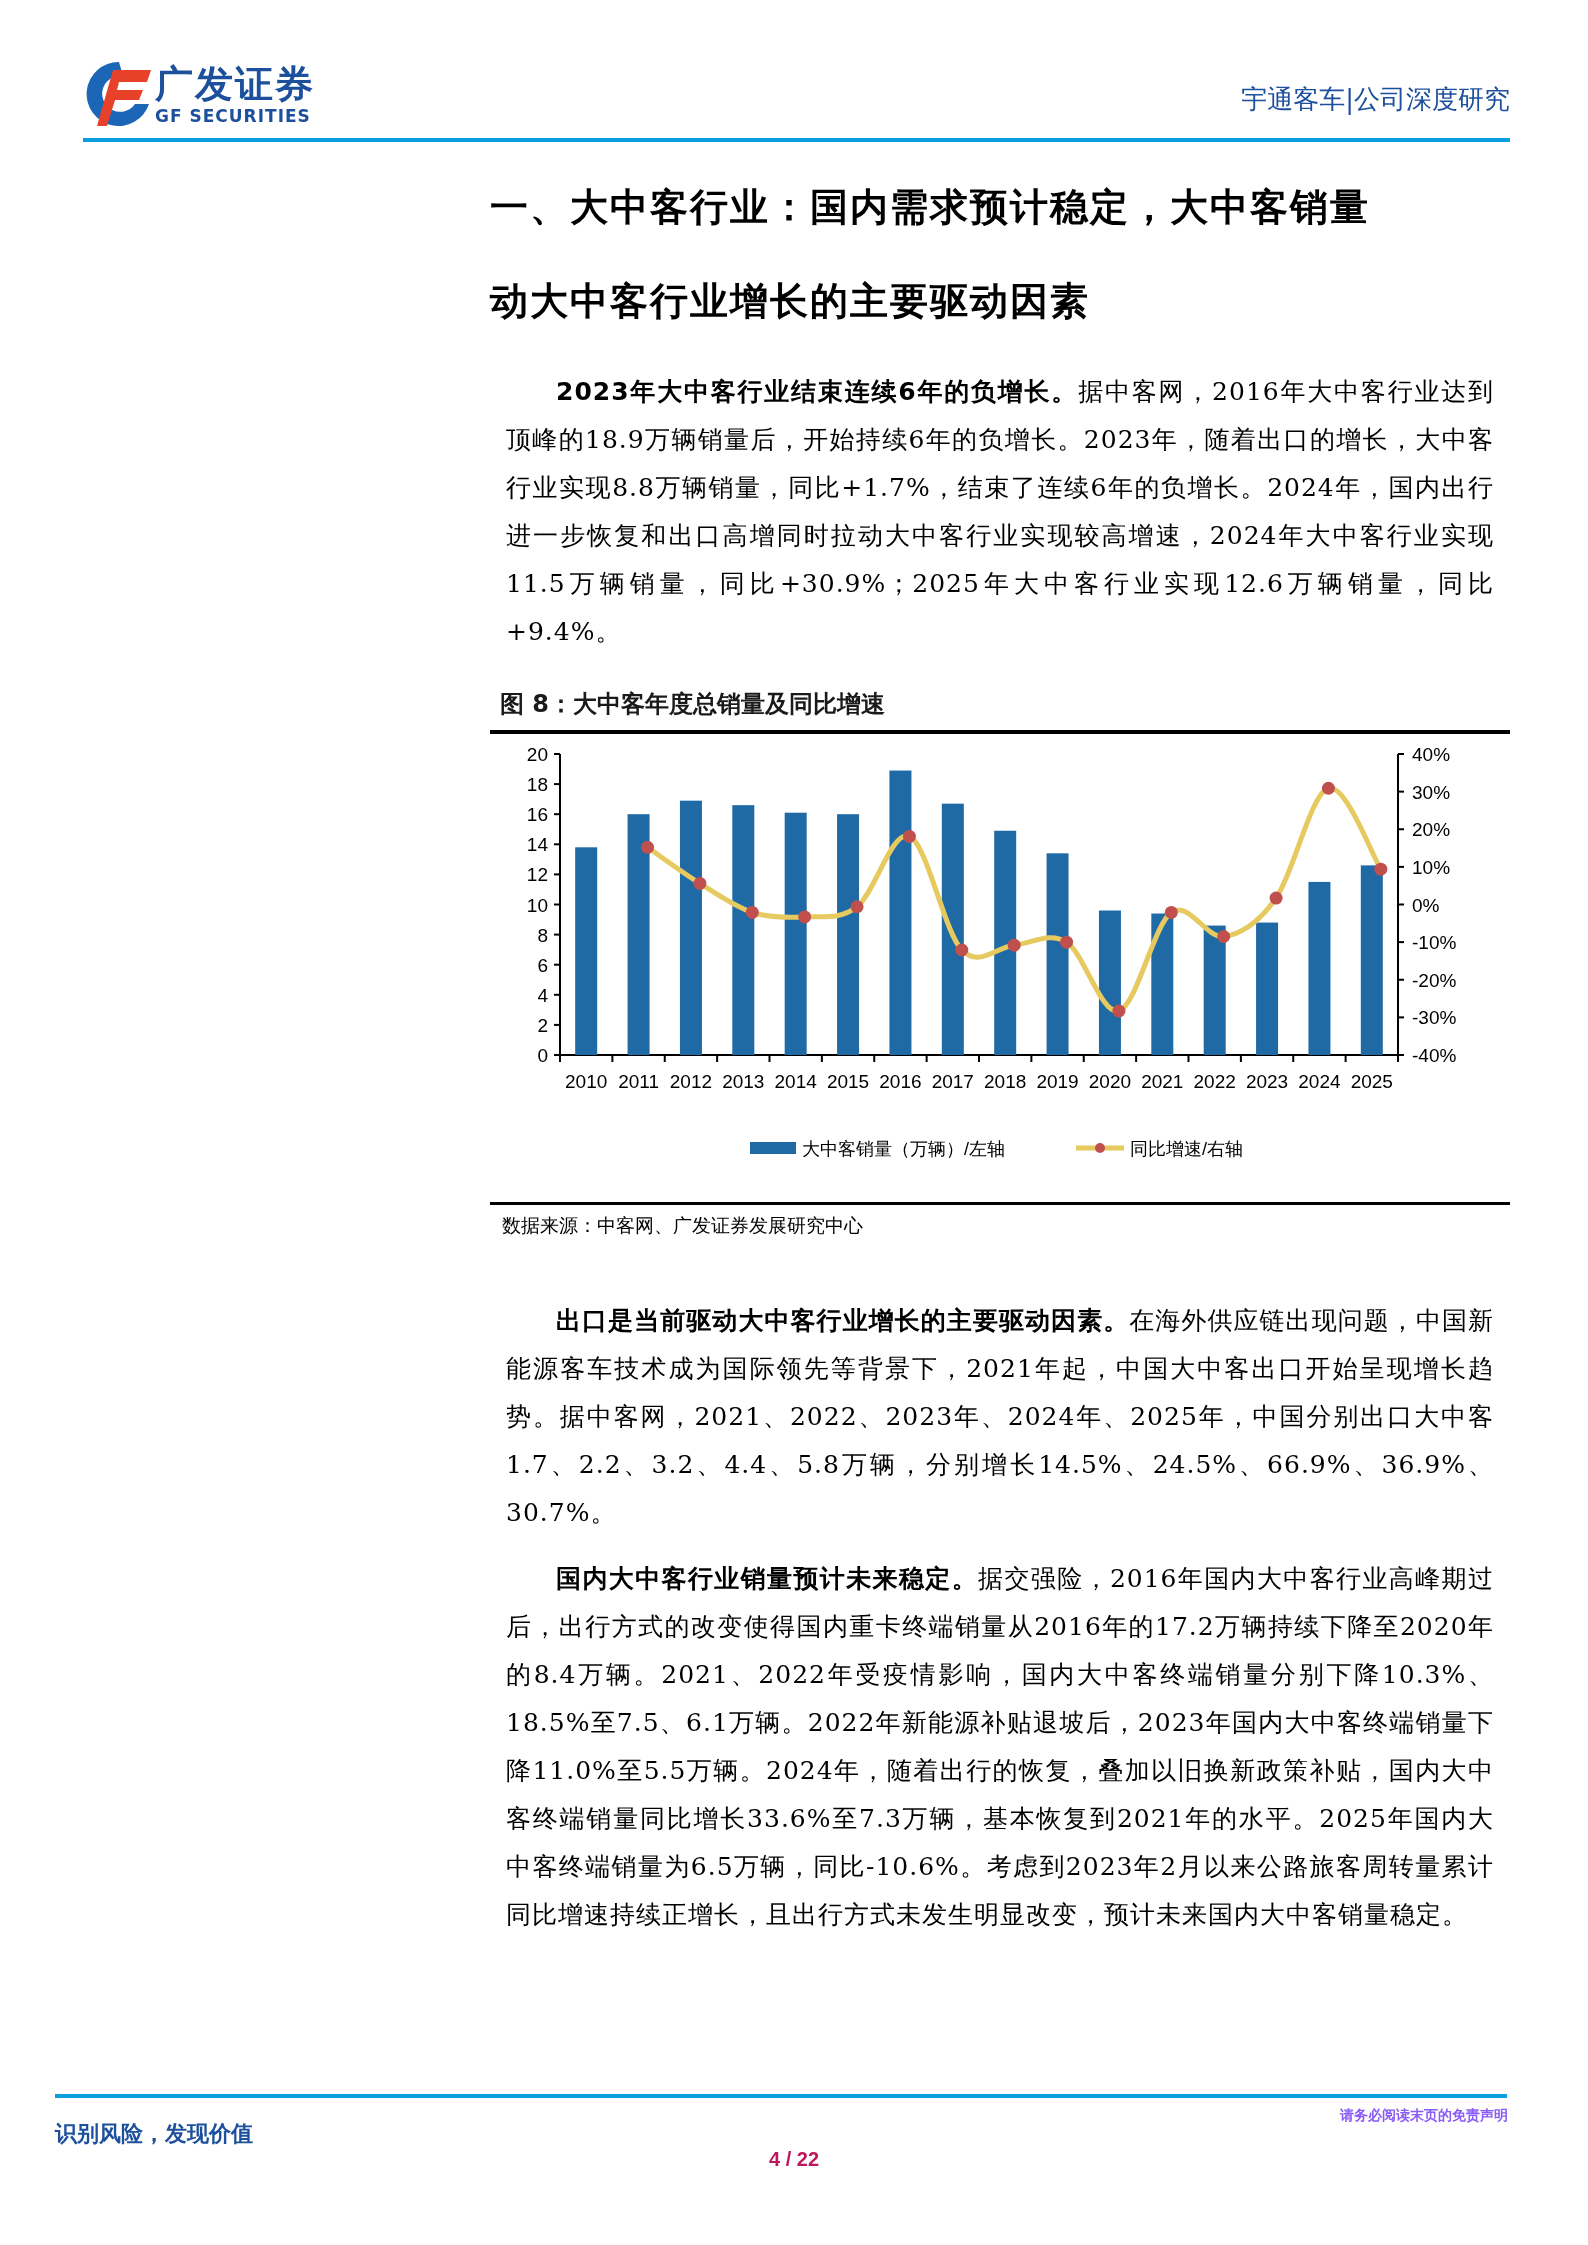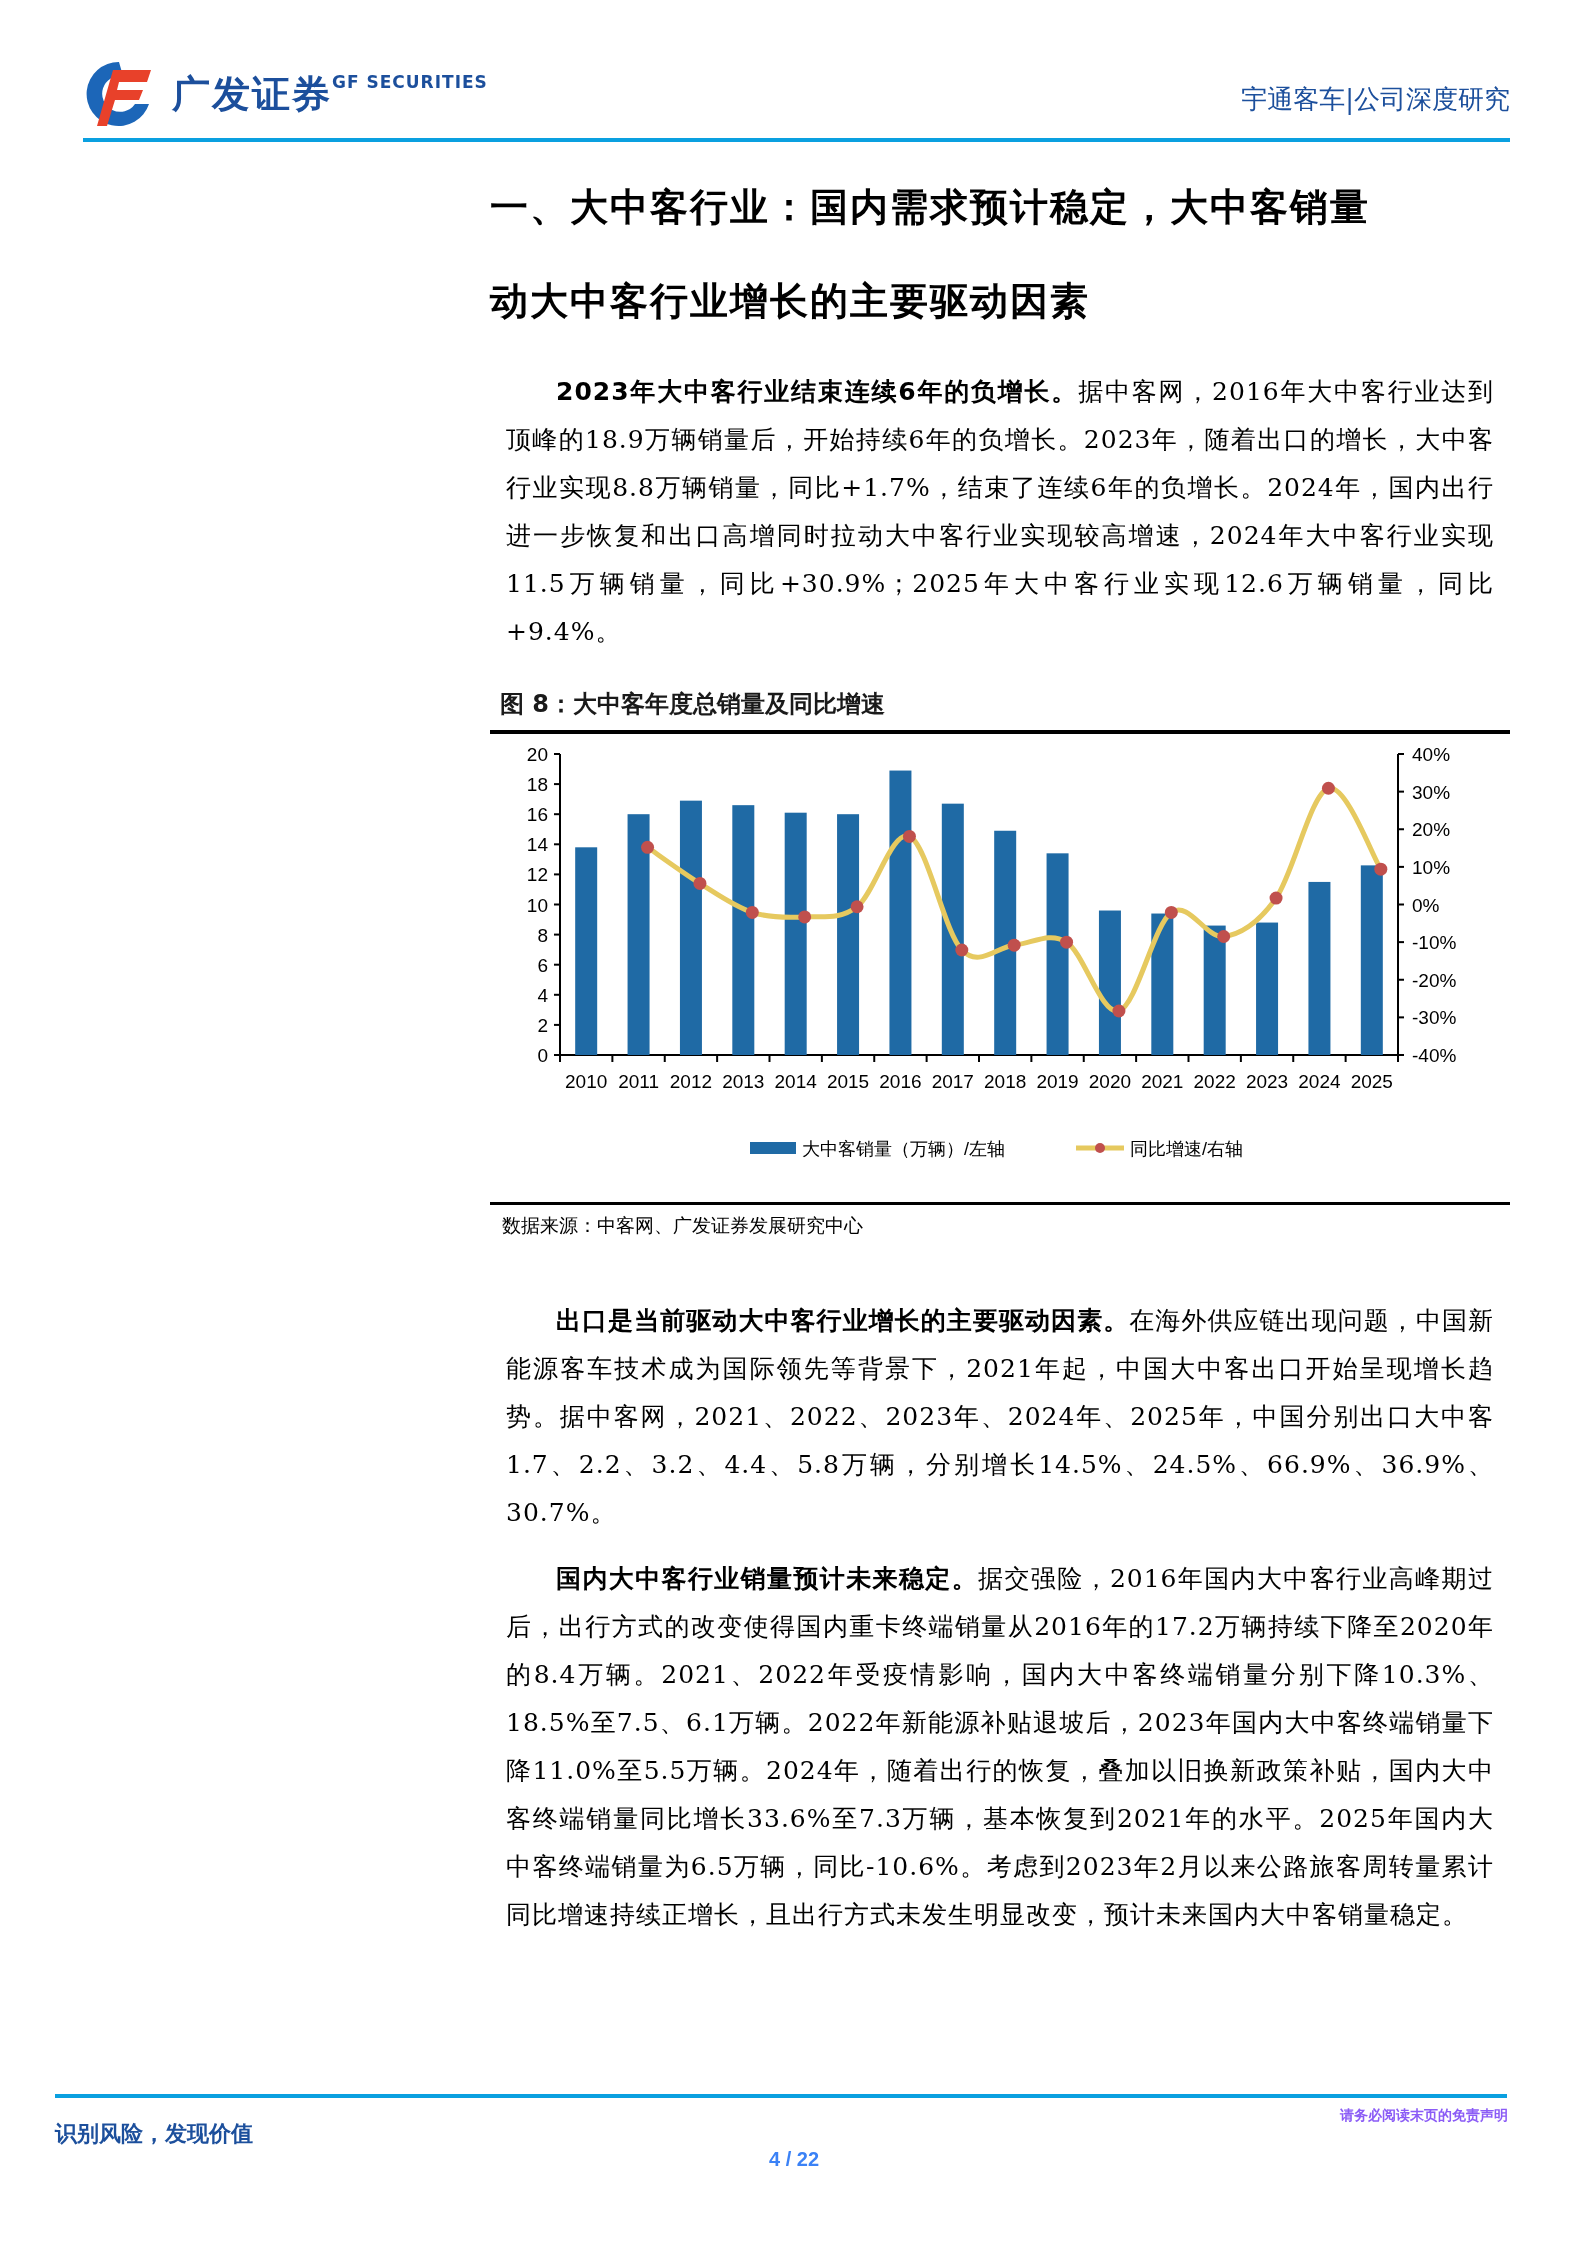--- a/index.html
+++ b/index.html
@@ -1,40 +1,40 @@
 <!DOCTYPE html>
 <html><head>
 <meta charset="utf-8">
 <style>
   html, body { margin: 0; padding: 0; background: #ffffff; }
   body { width: 1588px; height: 2245px; position: relative; overflow: hidden;
          font-family: "DejaVu Serif", "Liberation Serif", serif; color: #000; }
   .header { position: absolute; left: 83px; top: 52px; width: 1427px; height: 80px; }
   .logo { position: absolute; left: 0; top: 6px; display: flex; align-items: center; }
   .logo-mark { width: 72px; height: 72px; position: relative; }
-  .logo-text { margin-left: 17px; display: flex; flex-direction: row; }
+  .logo-text { margin-left: 0; display: flex; flex-direction: column; }
   .logo-cn { font-family: "DejaVu Sans", sans-serif; font-weight: bold; color: #1c4f9c; font-size: 38px; letter-spacing: 2px; line-height: 44px; }
   .logo-en { font-family: "DejaVu Sans", sans-serif; font-weight: bold; color: #1c4f9c; font-size: 17px; letter-spacing: 1px; line-height: 20px; }
   .header-right { position: absolute; right: 0; top: 30px; font-family: "DejaVu Sans", sans-serif; font-size: 26px; color: #1c4f9c; }
   .header-rule { position: absolute; left: 0; top: 86px; width: 1427px; height: 4px; background: #0aa0e0; }
 
   .main { position: absolute; left: 490px; top: 160px; width: 1020px; }
   .h1 { font-family: "DejaVu Serif", serif; font-weight: bold; font-size: 38px; line-height: 94px; margin: 0; letter-spacing: 2px; }
   .para { font-size: 25px; line-height: 48px; text-indent: 2em; margin: 16px; letter-spacing: 1px; text-align: justify; }
   .para b { font-family: "DejaVu Sans", sans-serif; font-weight: bold; }
   .fig-title { font-family: "DejaVu Sans", sans-serif; font-weight: bold; font-size: 24px; color: #1a1a1a; margin-top: 30px; padding-left: 10px; line-height: 36px; }
   .fig-rule { height: 4px; background: #000; margin-top: 8px; }
   .fig-rule-bottom { height: 3px; background: #000; }
   .chart-wrap { position: relative; height: 468px; }
   .source { font-size: 19px; padding-left: 12px; line-height: 40px; }
 
   .footer-rule { position: absolute; left: 55px; top: 2094px; width: 1452px; height: 4px; background: #0aa0e0; }
   .footer-left { position: absolute; left: 55px; top: 2107px; font-family: "DejaVu Sans", sans-serif; font-size: 22px; color: #1c4f9c; font-weight: bold; margin-top: 12px; }
   .footer-right { position: absolute; right: 80px; top: 2107px; font-family: "DejaVu Sans", sans-serif; font-size: 14px; color: #8b5cf6; font-weight: bold; }
-  .page-num { position: absolute; left: 0; width: 1588px; text-align: center; top: 2148px; font-family: "Liberation Sans", sans-serif; font-size: 20px; font-weight: bold; color: #3b82f6; }
+  .page-num { position: absolute; left: 0; width: 1588px; text-align: center; top: 2148px; font-family: "Liberation Sans", sans-serif; font-size: 20px; font-weight: bold; color: #be185d; }
   svg text { font-family: "Liberation Sans", sans-serif; }
 </style>
 </head>
 <body>
 
 <div class="header">
   <div class="logo">
     <div class="logo-mark">
       <svg width="72" height="72" viewBox="0 0 72 72">
         <path d="M36 4 A32 32 0 1 0 66 46 L52 46 A18 18 0 1 1 40 18 Z" fill="#1c66b8"></path>

